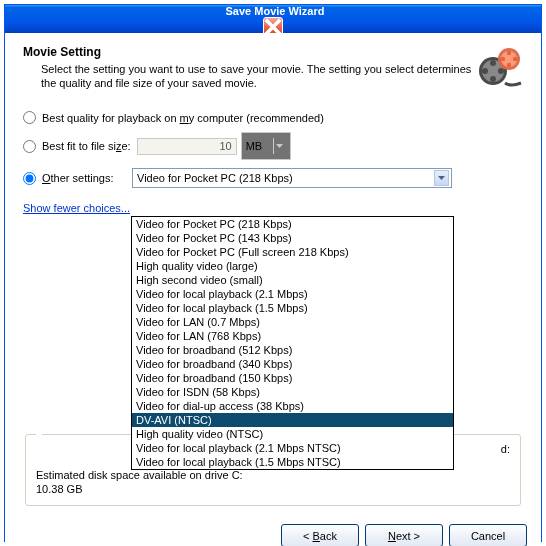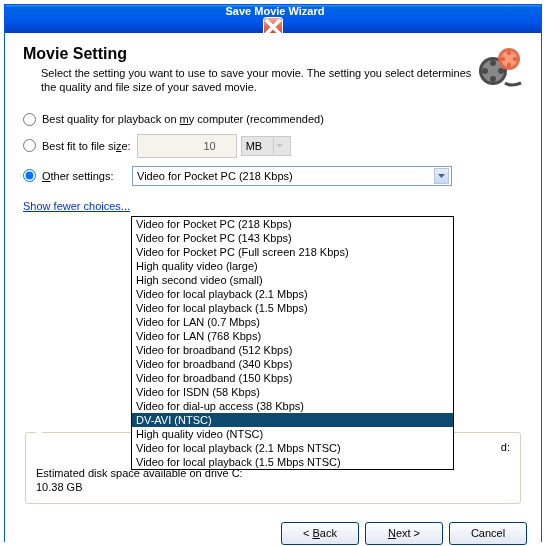--- a/index.html
+++ b/index.html
@@ -4,31 +4,31 @@
   <style>
     * { box-sizing: border-box; font-family: Tahoma, sans-serif; font-size: 11px; }
     body { margin: 0; padding: 4px; background: #fff; width: 546px; height: 546px; }
     .window { border: 1px solid #0055EA; width: 538px; height: 538px; display: flex; flex-direction: column; }
     .titlebar { height: 28px; background: linear-gradient(to bottom, #3a9cff 0%, #0066e5 8%, #0055EA 60%, #003fc0 100%); display: flex; align-items: center; padding: 0 4px; color: #fff; font-weight: bold; font-size: 12px; flex-direction: column; }
     .titlebar .title { flex: 1; padding-left: 4px; }
     .close-btn { width: 20px; height: 20px; background: linear-gradient(to bottom, #f5a79d, #e9664e, #c9432c); border: 1px solid #fff; border-radius: 3px; color: #fff; font-weight: bold; display: flex; align-items: center; justify-content: center; font-size: 11px; cursor: default; }
     .body { flex: 1; background: #fff; padding: 12px 18px 10px 18px; display: flex; flex-direction: column; position: relative; }
     .header { display: flex; margin-bottom: 18px; }
     .header-text { flex: 1; }
-    .header h2 { font-size: 16px; font-weight: bold; margin: 0 0 3px 0; }
+    .header h2 { font-size: 12px; font-weight: bold; margin: 0 0 3px 0; }
     .header p { margin: 0; padding-left: 18px; line-height: 1.3; }
     .icon-box { width: 48px; height: 48px; position: relative; }
     .icon-box svg { width: 48px; height: 48px; }
     .options { margin-bottom: 4px; }
     .radio-row { display: flex; align-items: center; margin-bottom: 8px; }
     .radio-row input[type=radio] { margin: 0 6px 0 0; }
     .radio-row label { cursor: default; }
     .u { text-decoration: underline; }
-    .size-input { width: 100px; height: 24px; border: 1px solid #c9c9c9; background: #f4f3ec; text-align: right; padding: 0 20px; margin-left: 6px; }
-    .size-unit { width: 50px; height: 20px; border: 1px solid #c9c9c9; background: #e5e5e5; padding: 0 4px; margin-left: 4px; display: inline-flex; align-items: center; justify-content: space-between; }
+    .size-input { width: 100px; height: 17px; border: 1px solid #c9c9c9; background: #f4f3ec; text-align: right; padding: 0 4px; margin-left: 6px; }
+    .size-unit { width: 50px; height: 28px; border: 1px solid #c9c9c9; background: #737373; padding: 0 4px; margin-left: 4px; display: inline-flex; align-items: center; justify-content: space-between; }
     .other-row { display: flex; align-items: center; }
     .other-row label { min-width: 90px; }
     .combo { flex: 1; height: 20px; border: 1px solid #7f9db9; background: #fff; display: flex; align-items: center; padding: 0 2px 0 4px; max-width: 320px; }
     .combo .sel { flex: 1; }
     .combo .dd { width: 15px; height: 16px; border: 1px solid #b6c7df; background: linear-gradient(#e6eefc, #c5d8f5); display:flex; align-items:center; justify-content:center; }
     .dd svg { width: 7px; height: 4px; }
     .link { color: #0033cc; text-decoration: underline; cursor: default; display: inline-block; margin-top: 6px; margin-bottom: 4px; }
     .dropdown-list { position: absolute; left: 126px; top: 183px; width: 323px; border: 1px solid #000; background: #fff; z-index: 10; }
     .dropdown-list .item { padding: 0 4px; height: 14px; line-height: 14px; white-space: nowrap; }
     .dropdown-list .item.hl { background: #0c4a6e; color: #fff; }

